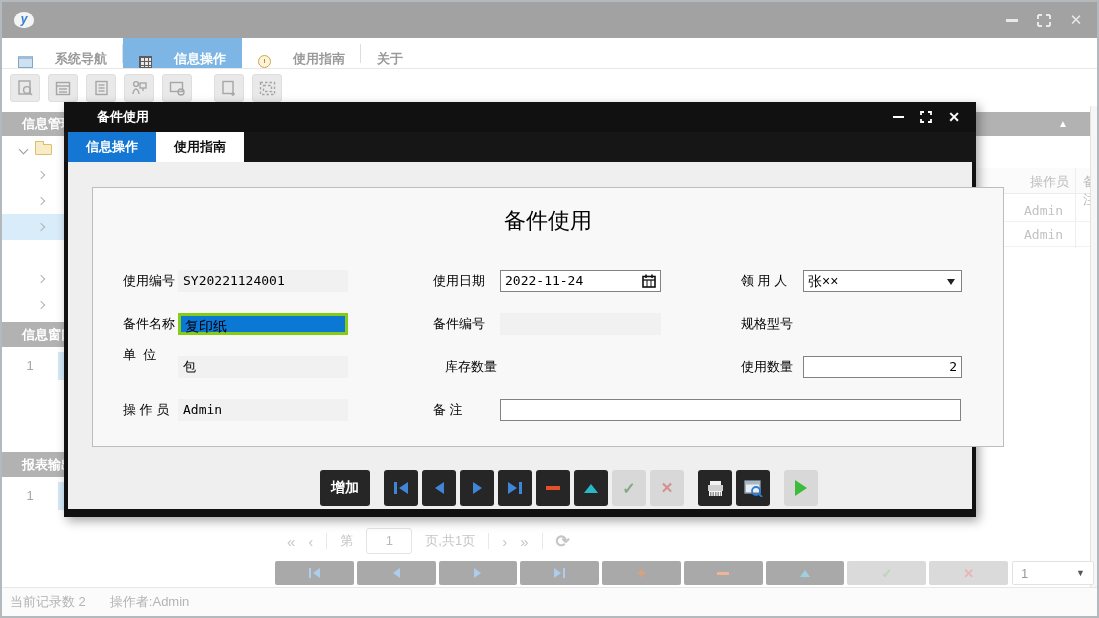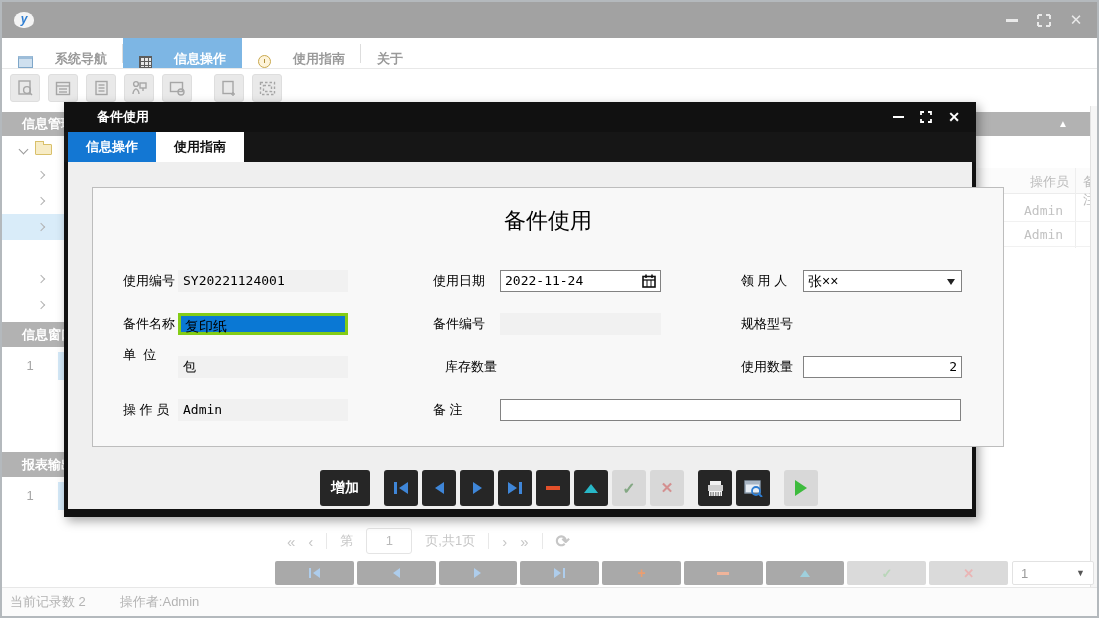--- a/index.html
+++ b/index.html
@@ -76,21 +76,21 @@
   .fplus { color:#eb9e70; font-size:14px; font-weight:bold; line-height:10px; }
   .fminus { width:12px; height:3px; background:#efb49a; }
   .fup { width:0;height:0;border:5px solid transparent;border-top:none;border-bottom:7px solid #9fd0dd; }
   .fchk { color:#b9d6b9; font-size:13px; font-weight:bold; }
   .fx { color:#eab5b5; font-size:13px; font-weight:bold; }
   .pgsel { position:absolute; left:1010px; top:559px; width:82px; height:24px; background:#fff; border:1px solid #e2e2e2; border-radius:2px; display:flex; align-items:center; justify-content:space-between; padding:0 8px; }
   .pgsel .v { color:#9a9a9a; font-size:13px; }
   .pgsel .arr { color:#555; font-size:9px; }
 
   
-  .statusbar { position:absolute; left:0; top:585px; width:100%; height:29px; background:#fbfbfb; border-top:1px solid #e7e7e7; display:flex; align-items:center; gap:34px; color:#b4b4b4; font-size:13px; padding-left:8px; }
+  .statusbar { position:absolute; left:0; top:585px; width:100%; height:29px; background:#fbfbfb; border-top:1px solid #e7e7e7; display:flex; align-items:center; gap:24px; color:#b4b4b4; font-size:13px; padding-left:8px; }
 
   
   .modal { position:absolute; left:62px; top:100px; width:912px; height:415px; background:#111; box-shadow:3px 4px 10px rgba(0,0,0,.35); }
   .m-title { height:30px; display:flex; align-items:center; color:#fff; font-size:13px; font-weight:bold; }
   .m-title .t { margin-left:33px; }
   .m-ctrls { position:absolute; right:14px; top:8px; display:flex; gap:12px; align-items:center; }
   .mc { width:16px; height:14px; display:flex; align-items:center; justify-content:center; }
   .mc .bar { width:11px; height:2px; background:#fff; }
   .mc .x { color:#fff; font-size:14px; font-weight:bold; }
   .m-tabs { height:30px; background:#161616; display:flex; padding-left:4px; }

